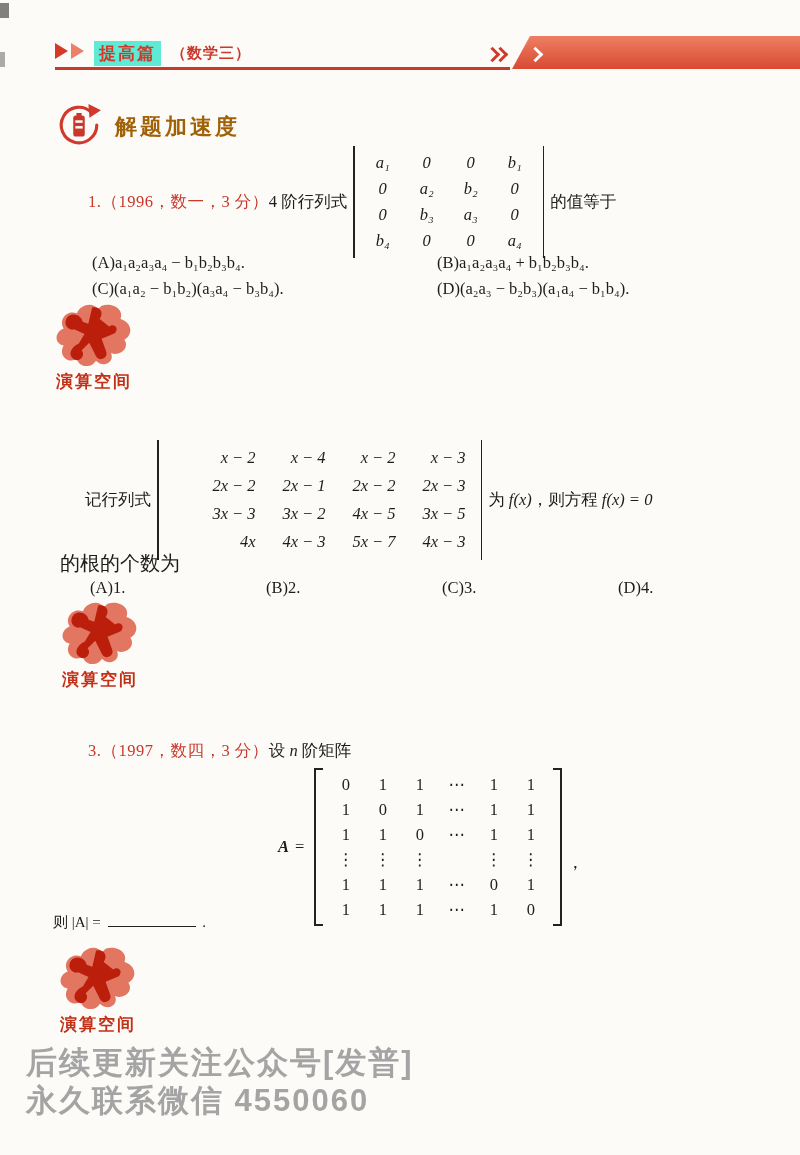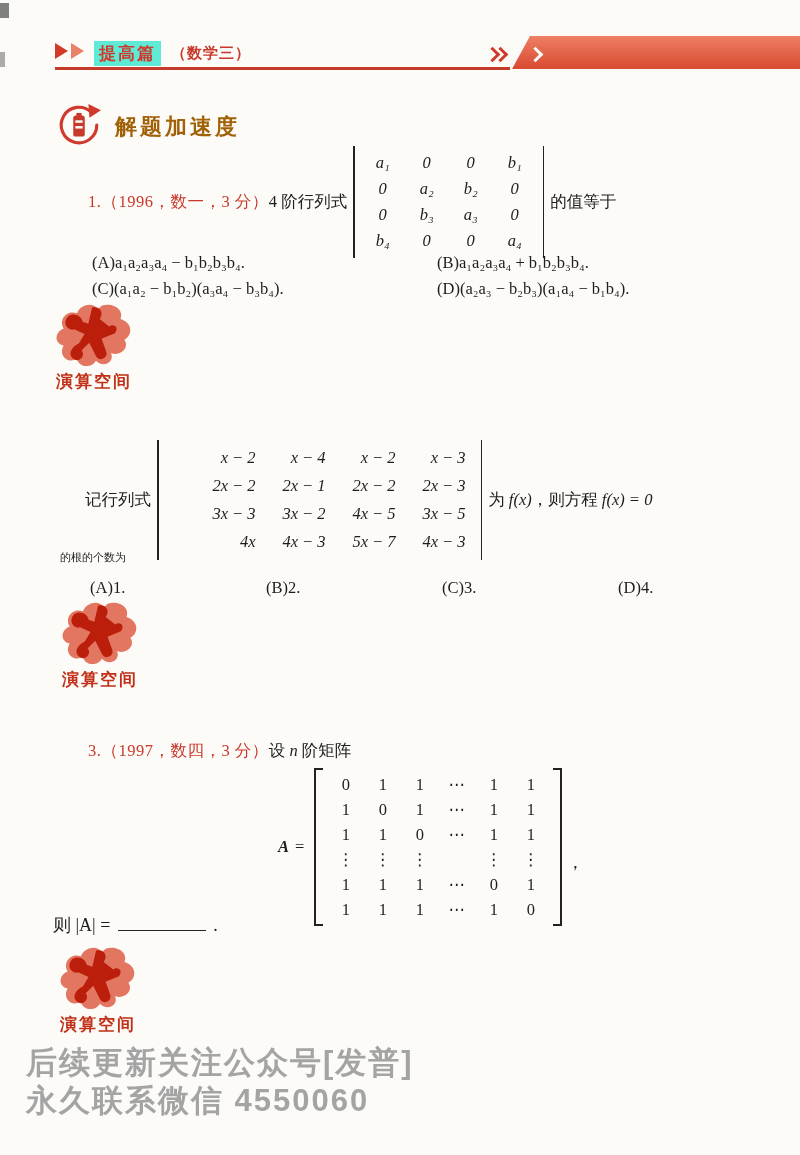--- a/index.html
+++ b/index.html
@@ -55,21 +55,21 @@
   .matrix-wrap { position:absolute; display:flex; align-items:center; font-size:16.5px; }
   .matrix-eqlbl { font-weight:bold; font-style:italic; margin-right:6px; }
   .matrix-eq { margin-right:10px; }
   .bracket { width:9px; align-self:stretch; border:2px solid #222; }
   .bracket.left  { border-right:none; }
   .bracket.right { border-left:none; }
   .matrix-grid { display:grid; grid-template-columns:repeat(6,37px); grid-auto-rows:25px; padding:4px 4px; }
   .matrix-cell { display:flex; align-items:center; justify-content:center; }
   .matrix-comma { align-self:center; margin:30px 0 0 4px; font-size:18px; }
 
-  .answer-line { position:absolute; font-size:18px; }
+  .answer-line { position:absolute; font-size:15px; }
   .blank { display:inline-block; width:88px; border-bottom:1.6px solid #222; height:14px; margin:0 3px; }
 
   
   .stamp { position:absolute; width:104px; text-align:center; }
   .stamp-label { color:#c23018; font-weight:bold; font-size:17px; letter-spacing:2px; margin-top:-6px;
                  font-family:"Liberation Sans","DejaVu Sans",sans-serif; }
 
   
   .watermark { position:absolute; left:26px; font-family:"Liberation Sans","DejaVu Sans",sans-serif;
                font-weight:bold; font-size:31px; color:#a4a4a4; letter-spacing:2px; white-space:nowrap; }
@@ -175,21 +175,21 @@
         <span class="det-cell">4x</span>
         <span class="det-cell">4x − 3</span>
         <span class="det-cell">5x − 7</span>
         <span class="det-cell">4x − 3</span>
       </span>
       <span class="det-bar"></span>
     </span>
     <span><span>为 </span><span class="mathit">f(x)</span><span>，则方程 </span><span class="mathit">f(x) = 0</span></span>
   </div>
 
-  <div class="answer-line" style="left:60px; top:550px; font-size:11px;text-align:center;">的根的个数为</div>
+  <div class="answer-line" style="left:60px; top:550px; font-size:20px;text-align:center;">的根的个数为</div>
 
   <div class="opts4col" style="left:90px; top:578px;">
     <span>(A)1.</span>
     <span>(B)2.</span>
     <span>(C)3.</span>
     <span>(D)4.</span>
   </div>
 
   <div class="stamp" style="left:48px; top:598px;">
     <svg width="96" height="72" viewBox="0 0 100 76">

